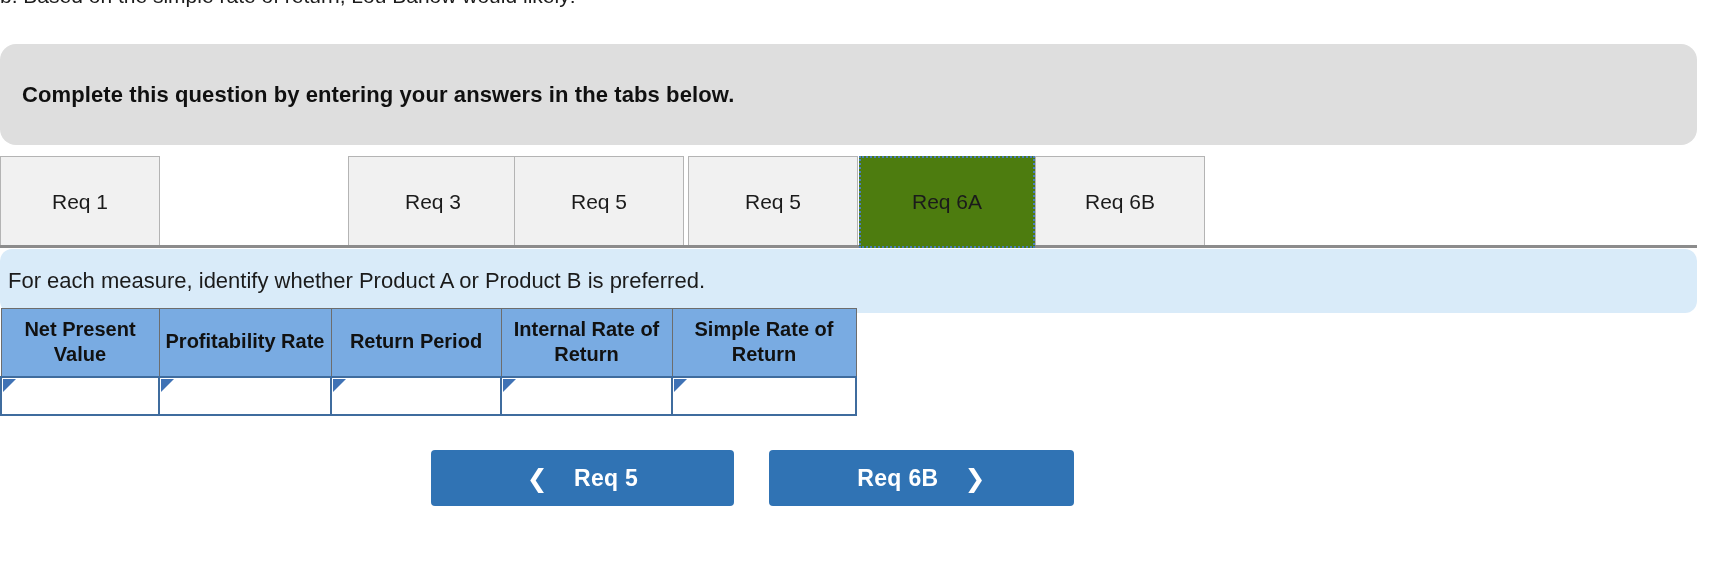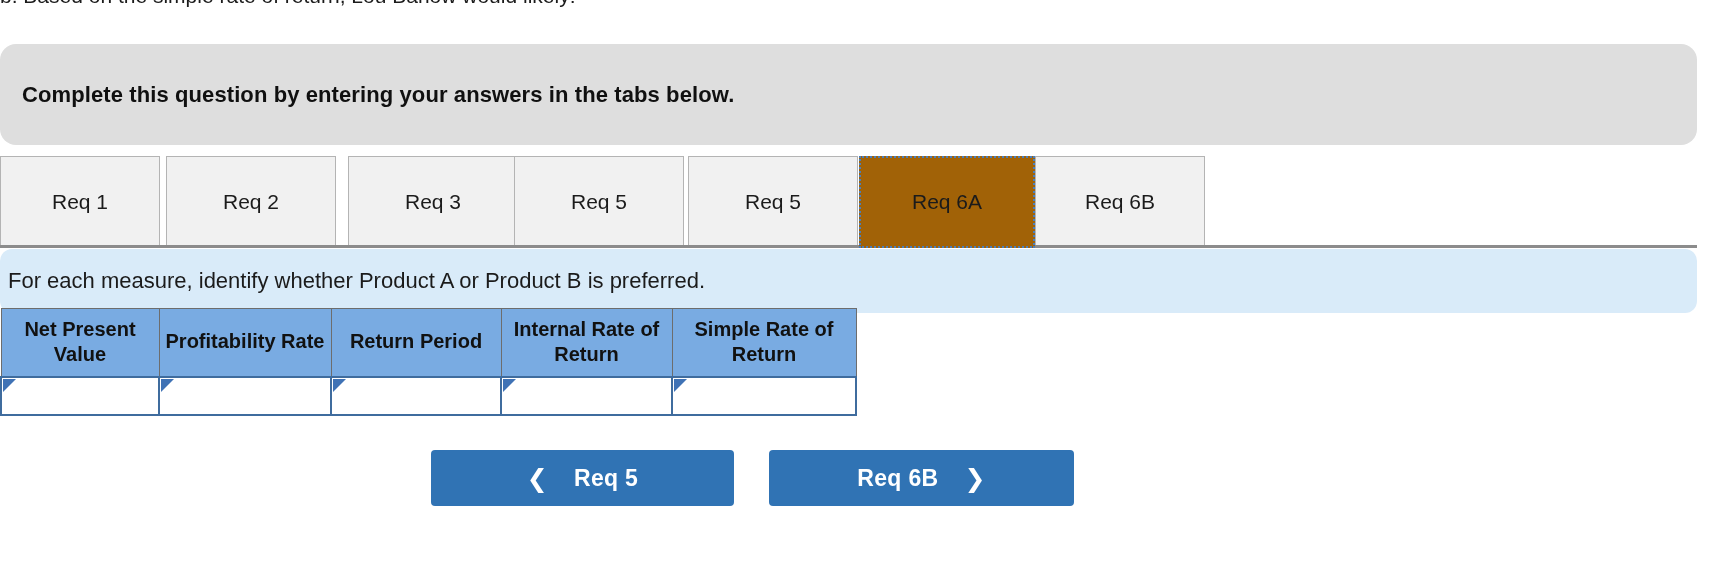--- a/index.html
+++ b/index.html
@@ -80,21 +80,21 @@
     border: 1px solid #b4b4b4;
     border-bottom: none;
     display: flex;
     align-items: center;
     justify-content: center;
     font-size: 21px;
     color: #1b1b1b;
     cursor: pointer;
   }
   .tab.active {
-    background: #a16207;
+    background: #4d7c0f;
     border: 2px dotted #4a7ebb;
     z-index: 5;
     height: 92px;
     align-items: center;
   }
 
   
   .blue-bar {
     position: absolute;
     left: 0; top: 249px;
@@ -207,23 +207,20 @@
     <div class="cutoff-text">b. Based on the simple rate of return, Lou Barlow would likely:</div>
   </div>
 
   <div class="gray-banner">
     <div class="gray-banner-text">Complete this question by entering your answers in the tabs below.</div>
   </div>
 
   <div class="tab-strip">
     <div class="tab" style="left:0px;   width:160px;">
         <span>Req 1</span>
-      </div>
-    <div class="tab" style="left:166px; width:170px;">
-        <span>Req 2</span>
       </div>
     <div class="tab" style="left:348px; width:170px;">
         <span>Req 3</span>
       </div>
     <div class="tab" style="left:514px; width:170px;">
         <span>Req 5</span>
       </div>
     <div class="tab" style="left:688px; width:170px;">
         <span>Req 5</span>
       </div>

